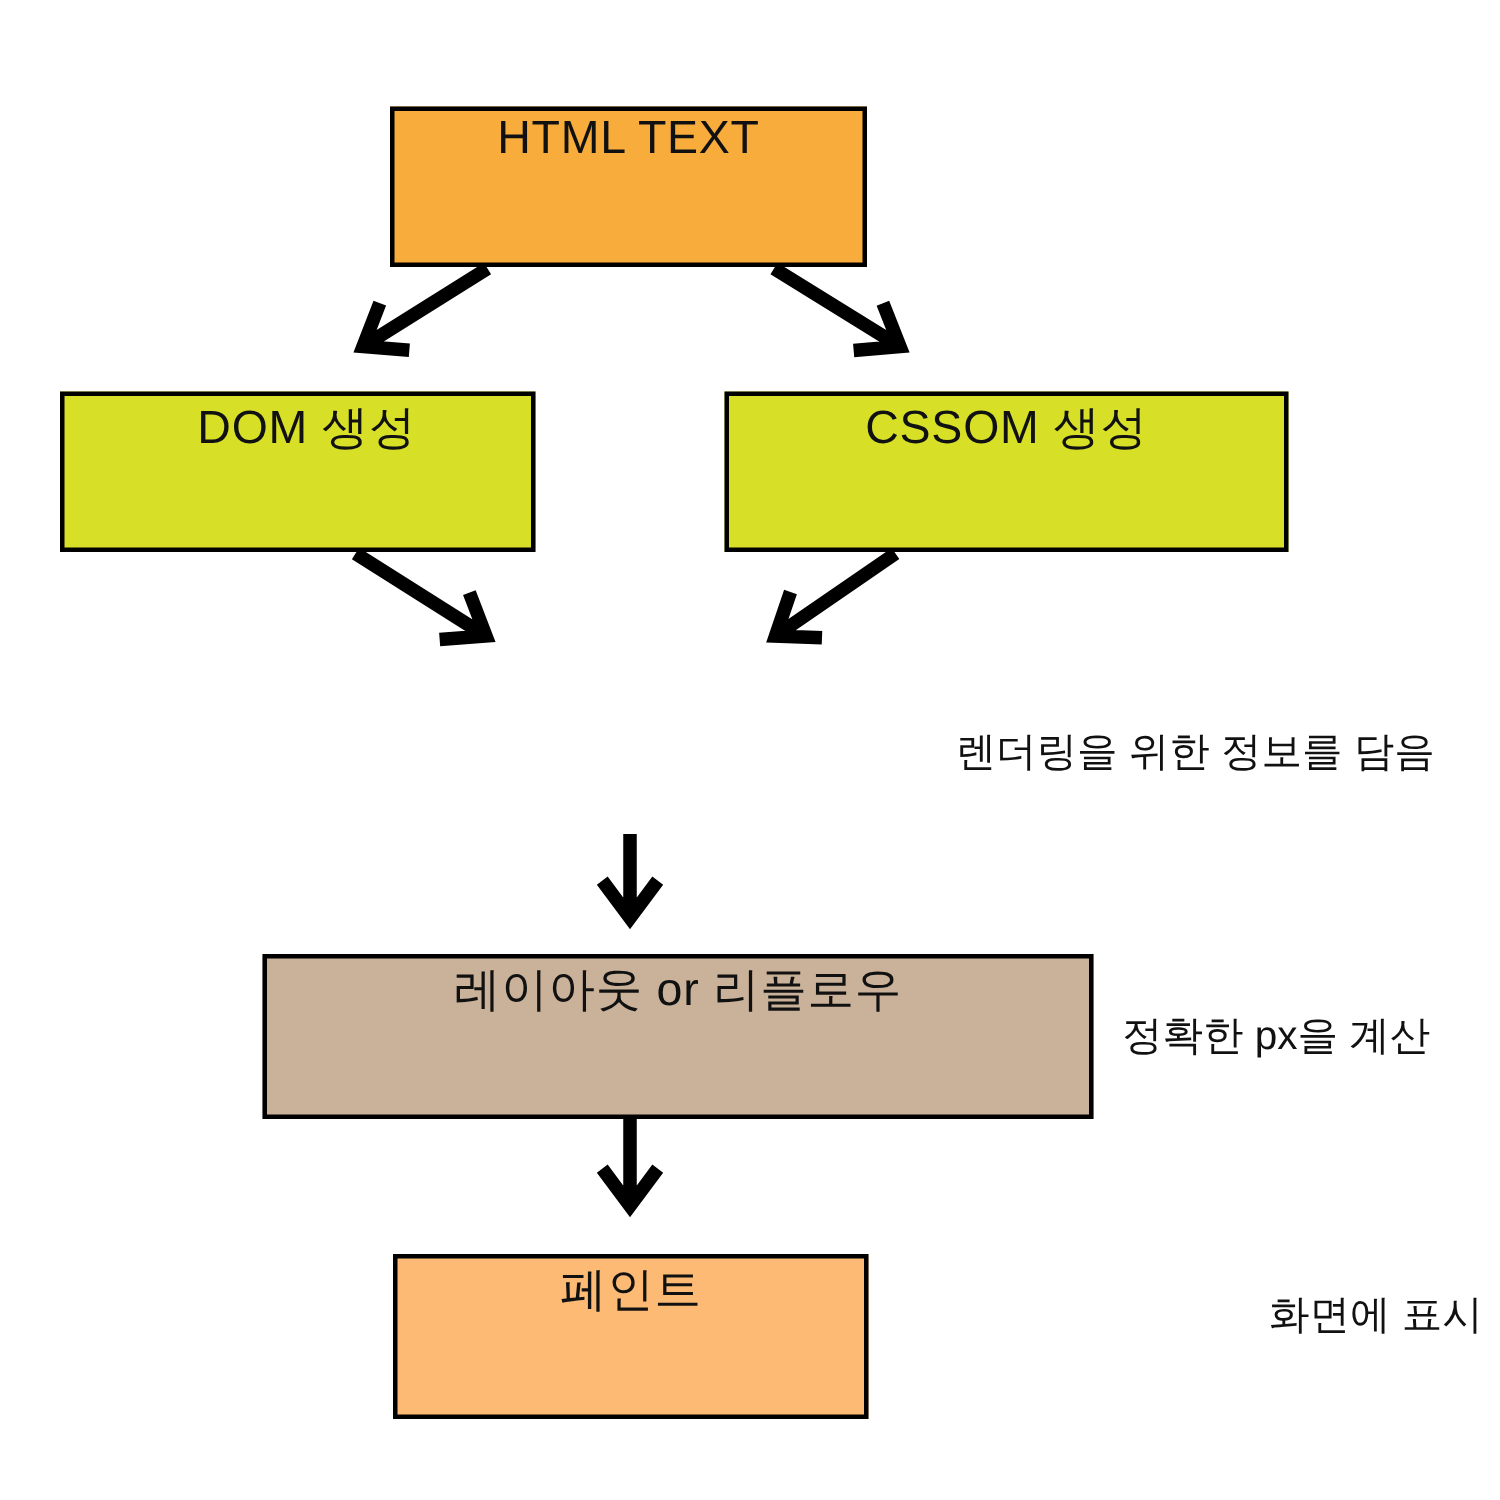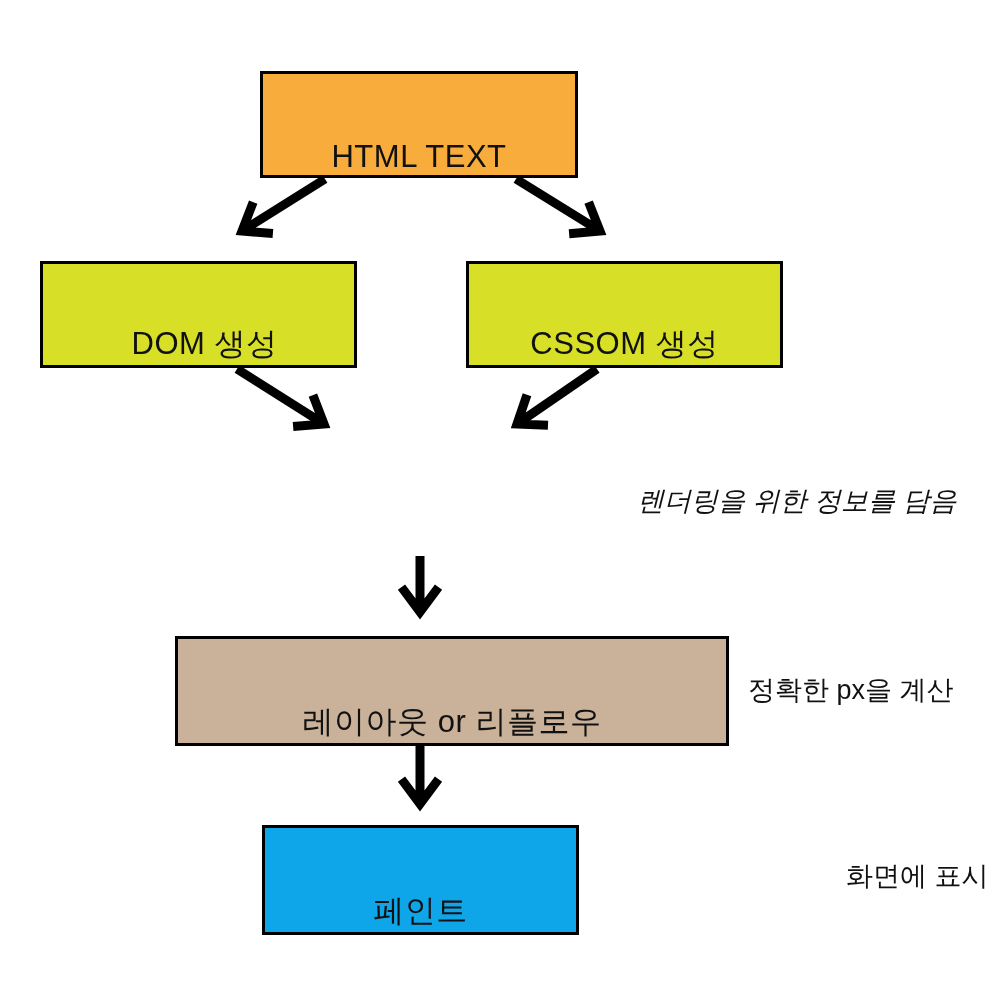--- a/index.html
+++ b/index.html
@@ -26,44 +26,44 @@
     stroke: #000000;
     stroke-width: 9;
     stroke-linecap: butt;
     stroke-linejoin: miter;
   }
   .node {
     position: absolute;
     box-sizing: border-box;
     border: 3px solid #000000;
     display: flex;
-    align-items: flex-end;
+    align-items: flex-start;
     justify-content: center;
   }
   .node-label {
     font-size: 31px;
     color: #111111;
     letter-spacing: 0.5px;
     white-space: nowrap;
   }
   .annotation {
     position: absolute;
     font-size: 27px;
     color: #111111;
     white-space: nowrap;
     line-height: 32px;
   }
   
   .node-html-text   { left: 260px; top: 71px;  width: 318px; height: 107px; }
   .node-dom         { left: 40px;  top: 261px; width: 317px; height: 107px; }
-  .node-cssom       { left: 466px; top: 261px; width: 317px; height: 107px; }
+  .node-cssom       { left: 483px; top: 261px; width: 376px; height: 107px; }
   .node-render-tree { left: 261px; top: 448px; width: 317px; height: 108px; }
   .node-layout      { left: 175px; top: 636px; width: 554px; height: 110px; }
   .node-paint       { left: 262px; top: 825px; width: 317px; height: 110px; }
-  .annotation-render-tree { left: 637px; top: 485px; font-style: italic; }
+  .annotation-render-tree { left: 637px; top: 485px; }
   .annotation-layout      { left: 748px; top: 674px; }
   .annotation-paint       { left: 846px; top: 860px; }
 </style>
 </head>
 <body>
 
 <div class="canvas">
 
   <svg class="arrow-layer" viewBox="0 0 1000 1000" aria-hidden="true">
     <path class="arrow" d="M325,179 L242,231 M253.2,202.1 L242,231 L272.9,233.5"></path>
@@ -84,21 +84,21 @@
 
   <div class="node node-cssom" style="background: rgb(215, 223, 38);">
     <span class="node-label">CSSOM 생성</span>
   </div>
 
 
   <div class="node node-layout" style="background: rgb(202, 178, 154);">
     <span class="node-label">레이아웃 or 리플로우</span>
   </div>
 
-  <div class="node node-paint" style="background: #0ea5e9;">
+  <div class="node node-paint" style="background: #fdba74; margin-top: 11px;">
     <span class="node-label">페인트</span>
   </div>
 
   <div class="annotation annotation-render-tree">렌더링을 위한 정보를 담음</div>
   <div class="annotation annotation-layout">정확한 px을 계산</div>
   <div class="annotation annotation-paint">화면에 표시</div>
 
 </div>
 
 </body></html>

